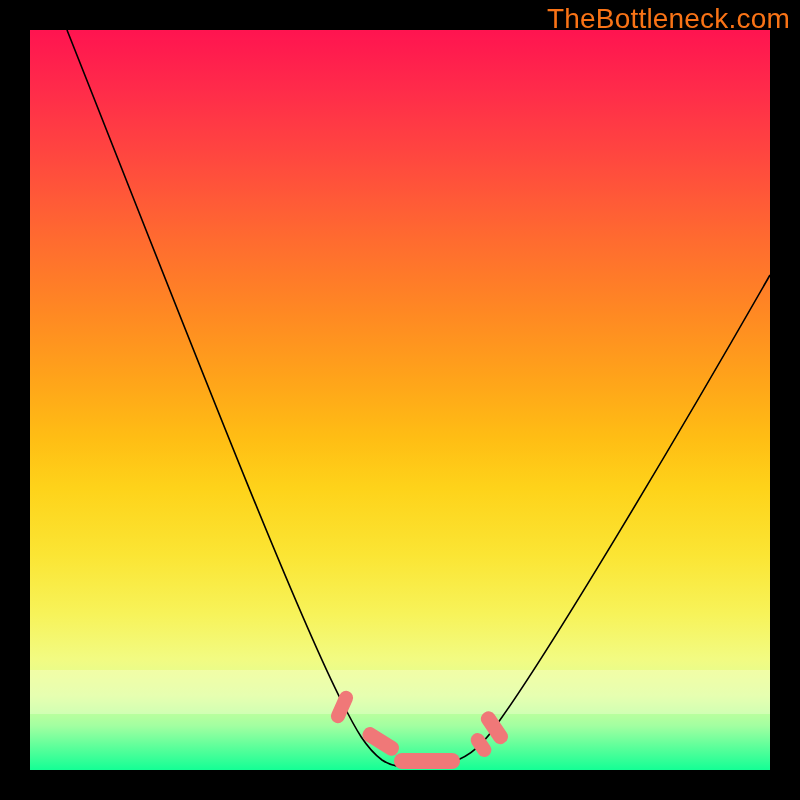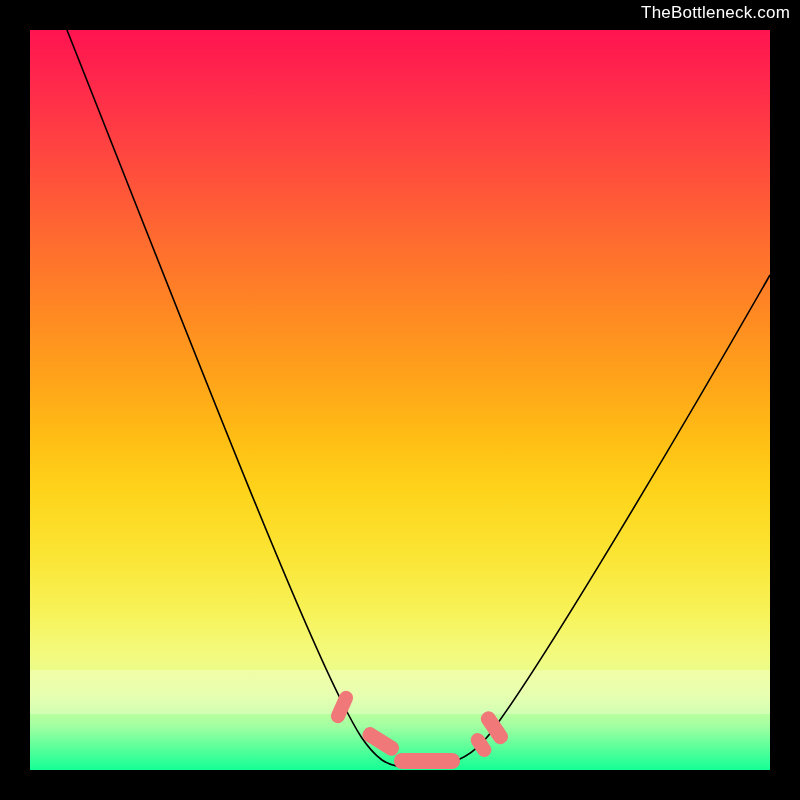--- a/index.html
+++ b/index.html
@@ -52,22 +52,22 @@
     width: 100%;
     top: 640px;
     height: 44px;
     background: rgba(255, 255, 220, 0.35);
     pointer-events: none;
   }
   .watermark {
     position: absolute;
     top: 3px;
     right: 10px;
-    color: #ffffff;
-    font-size: 17px;
+    color: #f97316;
+    font-size: 28px;
     font-weight: 500;
     letter-spacing: 0.2px;
   }
   svg.curve {
     position: absolute;
     left: 0;
     top: 0;
     width: 740px;
     height: 740px;
     overflow: visible;

